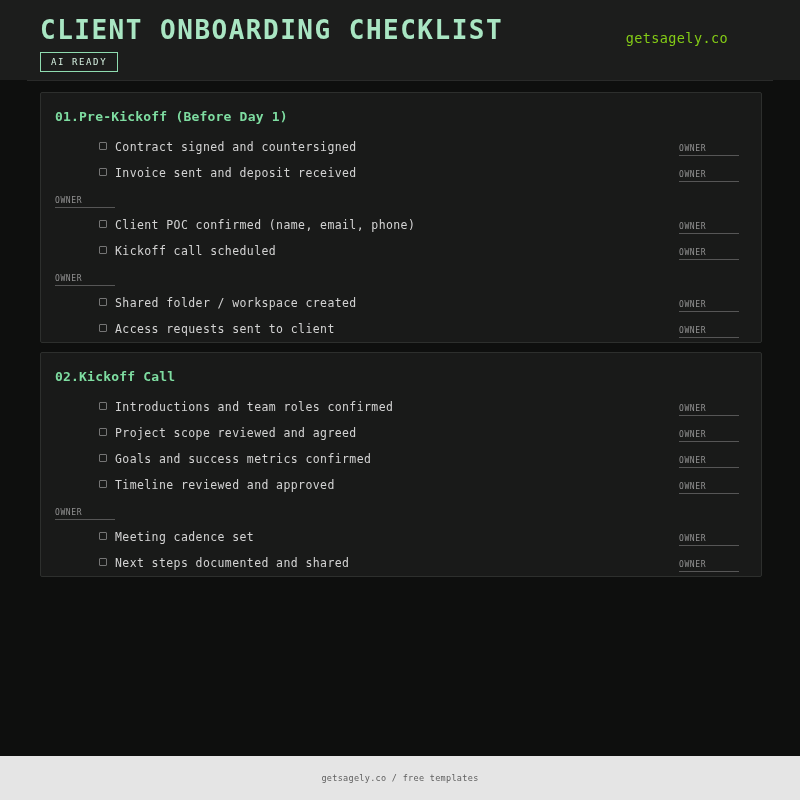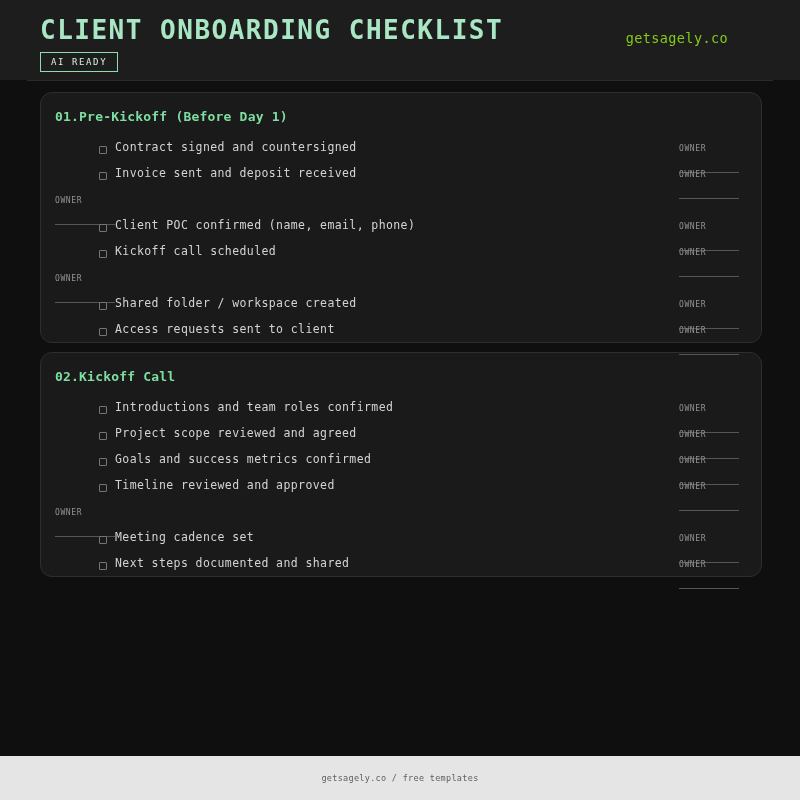--- a/index.html
+++ b/index.html
@@ -55,41 +55,41 @@
   }
 
   
   main {
     flex: 1;
     padding: 11px 38px 0 40px;
   }
   .card {
     background: #191a19;
     border: 1px solid #2d2f2d;
-    border-radius: 12px;
+    border-radius: 2px;
     padding: 14px 22px 0 14px;
   }
   .card + .card { margin-top: 9px; }
   .section-title {
     color: #7edda1;
     font-size: 13px;
     font-weight: bold;
     letter-spacing: 0.2px;
     line-height: 16px;
     margin: 2px 0 9px 0;
   }
   .row {
     height: 26px;
     display: flex;
     justify-content: space-between;
     align-items: center;
   }
   .row-left {
     display: flex;
-    align-items: flex-end;
+    align-items: flex-start;
     min-width: 0;
     padding-left: 44px;
   }
   .checkbox {
     width: 8px;
     height: 8px;
     flex: none;
     border: 1px solid #757575;
     border-radius: 1px;
     background: transparent;
@@ -99,21 +99,21 @@
     color: #d3d3d3;
     font-size: 11.5px;
     letter-spacing: 0.4px;
     white-space: nowrap;
   }
   .owner-slot {
     flex: none;
     width: 60px;
     align-self: flex-start;
     margin-top: 4px;
-    padding-bottom: 18px;
+    padding-bottom: 1px;
     border-bottom: 1px solid #565656;
     line-height: 1;
   }
   .owner-label {
     color: #919191;
     font-size: 8px;
     letter-spacing: 0.6px;
     line-height: 1;
     display: inline-block;
   }

